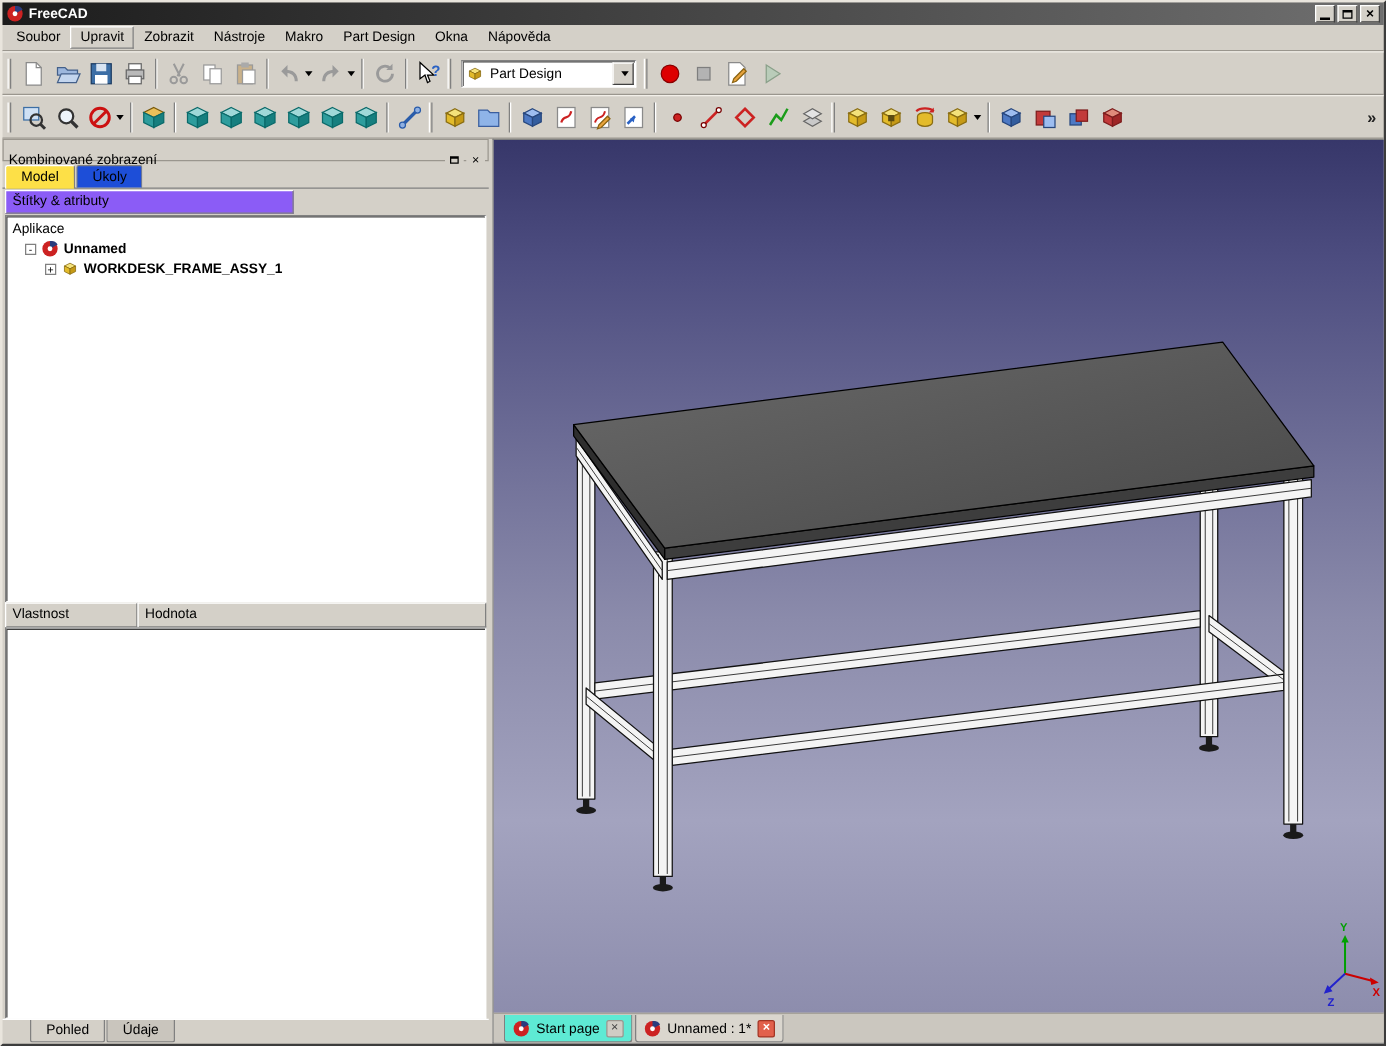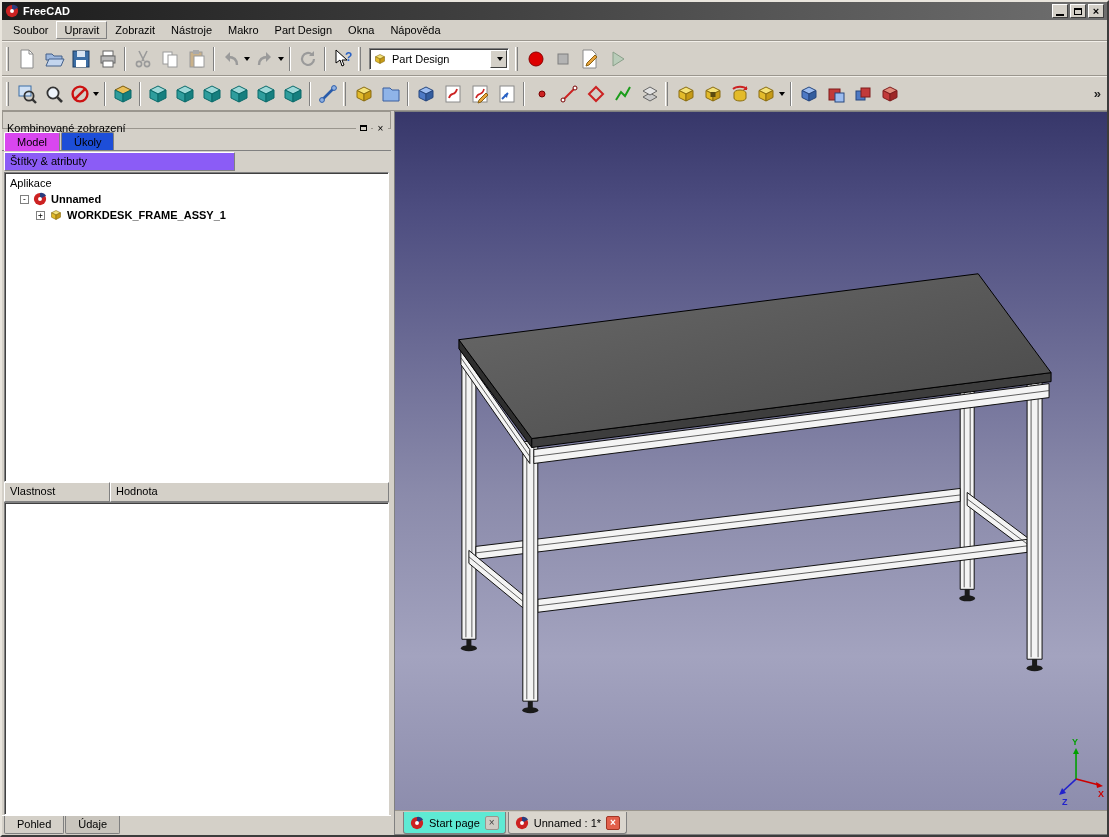--- a/index.html
+++ b/index.html
@@ -58,42 +58,42 @@
   .dock-title { height:18px; flex:none; display:flex; align-items:center; padding:16px 2px 0 4px;
                 border:1px solid #9a968e; background:#d4d0c8; }
   .dock-title .dlabel { flex:1; }
   .dbtn { width:15px; height:14px; margin-left:2px; display:flex; align-items:center; justify-content:center;
           background:#d4d0c8; font-size:10px; }
   .glyph-float { width:7px; height:6px; border:1px solid #000; border-top-width:2px; }
   .dock-tabs { height:22px; flex:none; display:flex; align-items:flex-end; padding-left:2px;
                border-bottom:1px solid #808080; }
   .tab { padding:3px 12px 2px; border:1px solid #808080; border-bottom:none;
          border-top-left-radius:2px; border-top-right-radius:2px; background:#1d4ed8; margin-right:1px; }
-  .tab.active { background:#d946ef; border-color:#fff #808080 #d4d0c8 #fff; position:relative; top:1px;
+  .tab.active { background:#fde047; border-color:#fff #808080 #d4d0c8 #fff; position:relative; top:1px;
                 padding-bottom:3px; }
   .tree-headrow { height:21px; flex:none; padding:1px 2px; }
   .tree-header { width:231px; height:19px; line-height:17px; padding-left:5px; background:#8b5cf6;
                  border:1px solid; border-color:#fff #808080 #808080 #fff; }
   .sunken { background:#fff; border:1px solid; border-color:#808080 #fff #fff #808080;
             box-shadow:inset 1px 1px 0 #404040; }
   .tree-area { height:310px; flex:none; margin:0 2px; overflow:hidden; padding:3px 0 0 3px; }
   .tree-root { padding:1px 0 2px 2px; }
   .tree-row { display:flex; align-items:center; gap:4px; padding:1px 0; }
   .tree-row .lbl { font-weight:bold; }
   .indent1 { padding-left:12px; }
   .indent2 { padding-left:28px; }
   .exp { width:9px; height:9px; flex:none; background:#fff; border:1px solid #808080;
          font:8px/8px "DejaVu Sans Mono", monospace; text-align:center; color:#000; }
   .prop-head { height:20px; flex:none; display:flex; padding:0 2px; }
   .ph { height:20px; background:#d4d0c8; border:1px solid; border-color:#fff #808080 #808080 #fff;
         padding:2px 0 0 5px; }
   .ph.c1 { width:106px; }
   .ph.c2 { flex:1; }
   .prop-area { flex:1; margin:0 2px; }
-  .dock-btabs { height:20px; flex:none; display:flex; align-items:flex-start; padding-left:2px;
+  .dock-btabs { height:20px; flex:none; display:flex; align-items:flex-start; padding-left:22px;
                 border-top:1px solid #fff; }
   .btab { padding:2px 12px 3px; border:1px solid #808080; border-top:none; background:#c9c5bd;
           border-bottom-left-radius:2px; border-bottom-right-radius:2px; margin-right:1px; }
   .btab.active { background:#d4d0c8; }
 
   .splitter { width:3px; flex:none; }
 
   
   .viewport { flex:1; display:flex; flex-direction:column; min-width:0;
               border:1px solid #808080; border-right:none; }

